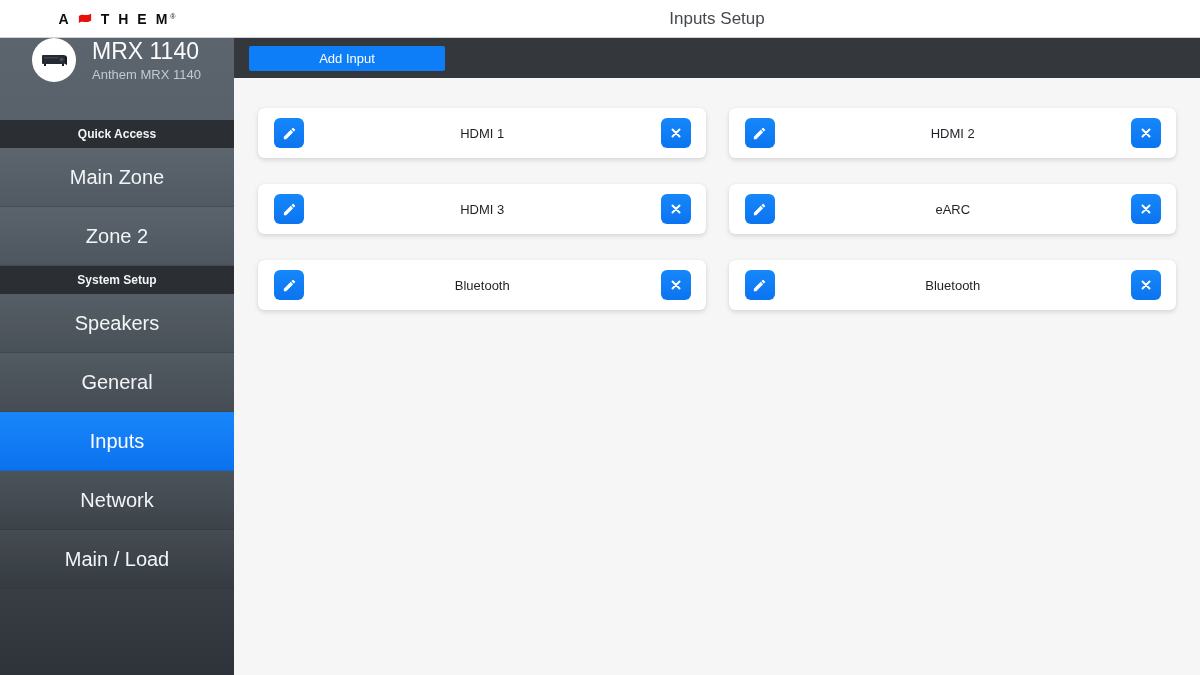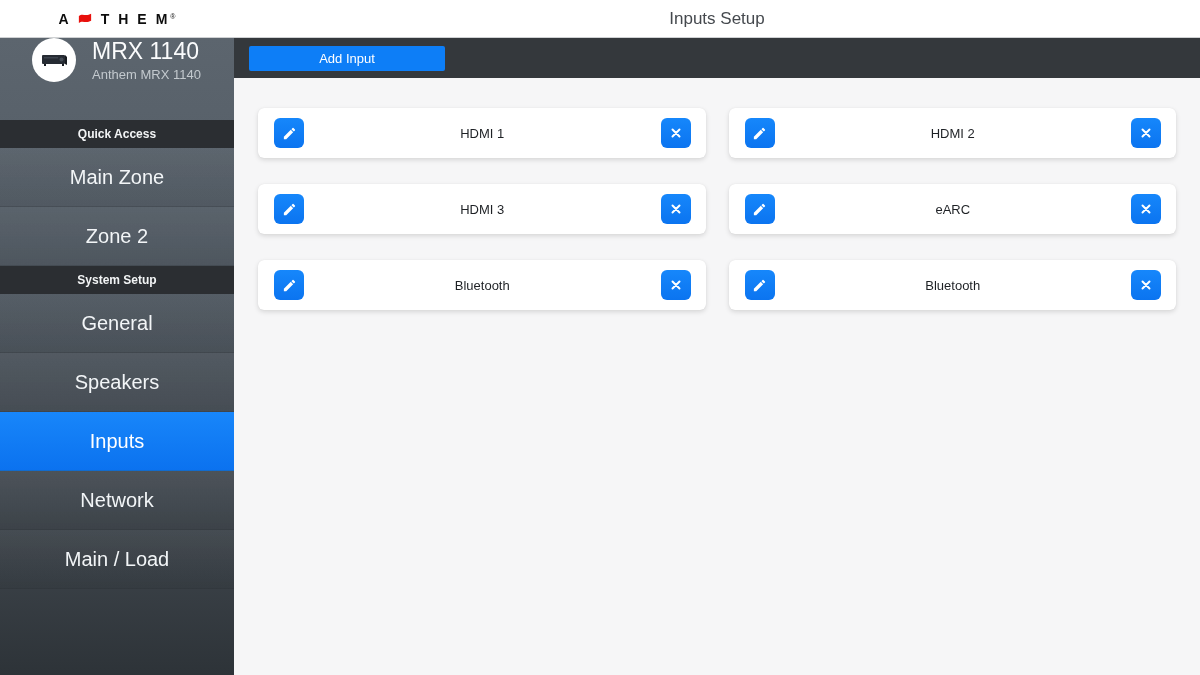--- a/index.html
+++ b/index.html
@@ -95,22 +95,22 @@
       <div>
         <div class="device-name">MRX 1140</div>
         <div class="device-sub">Anthem MRX 1140</div>
       </div>
     </div>
     <div id="sidebar-sections">
         <div class="section-label">Quick Access</div>
         <div class="nav-item">Main Zone</div>
         <div class="nav-item">Zone 2</div>
         <div class="section-label">System Setup</div>
+        <div class="nav-item">Speakers</div>
         <div class="nav-item">General</div>
-        <div class="nav-item">Speakers</div>
         <div class="nav-item active">Inputs</div>
         <div class="nav-item">Network</div>
         <div class="nav-item">Main / Load</div>
       </div>
   </aside>
 
   <main class="main">
     <div class="toolbar">
       <button class="add-btn">Add Input</button>
     </div>

